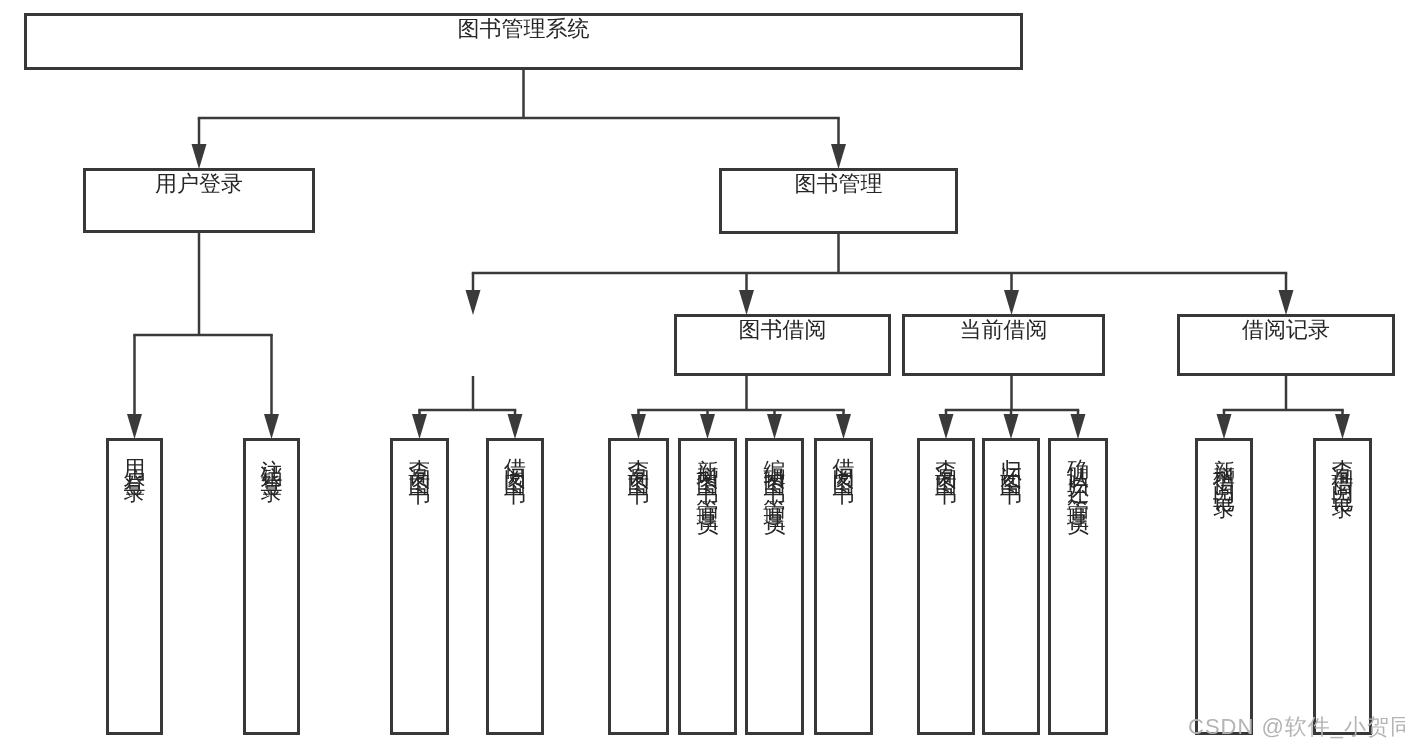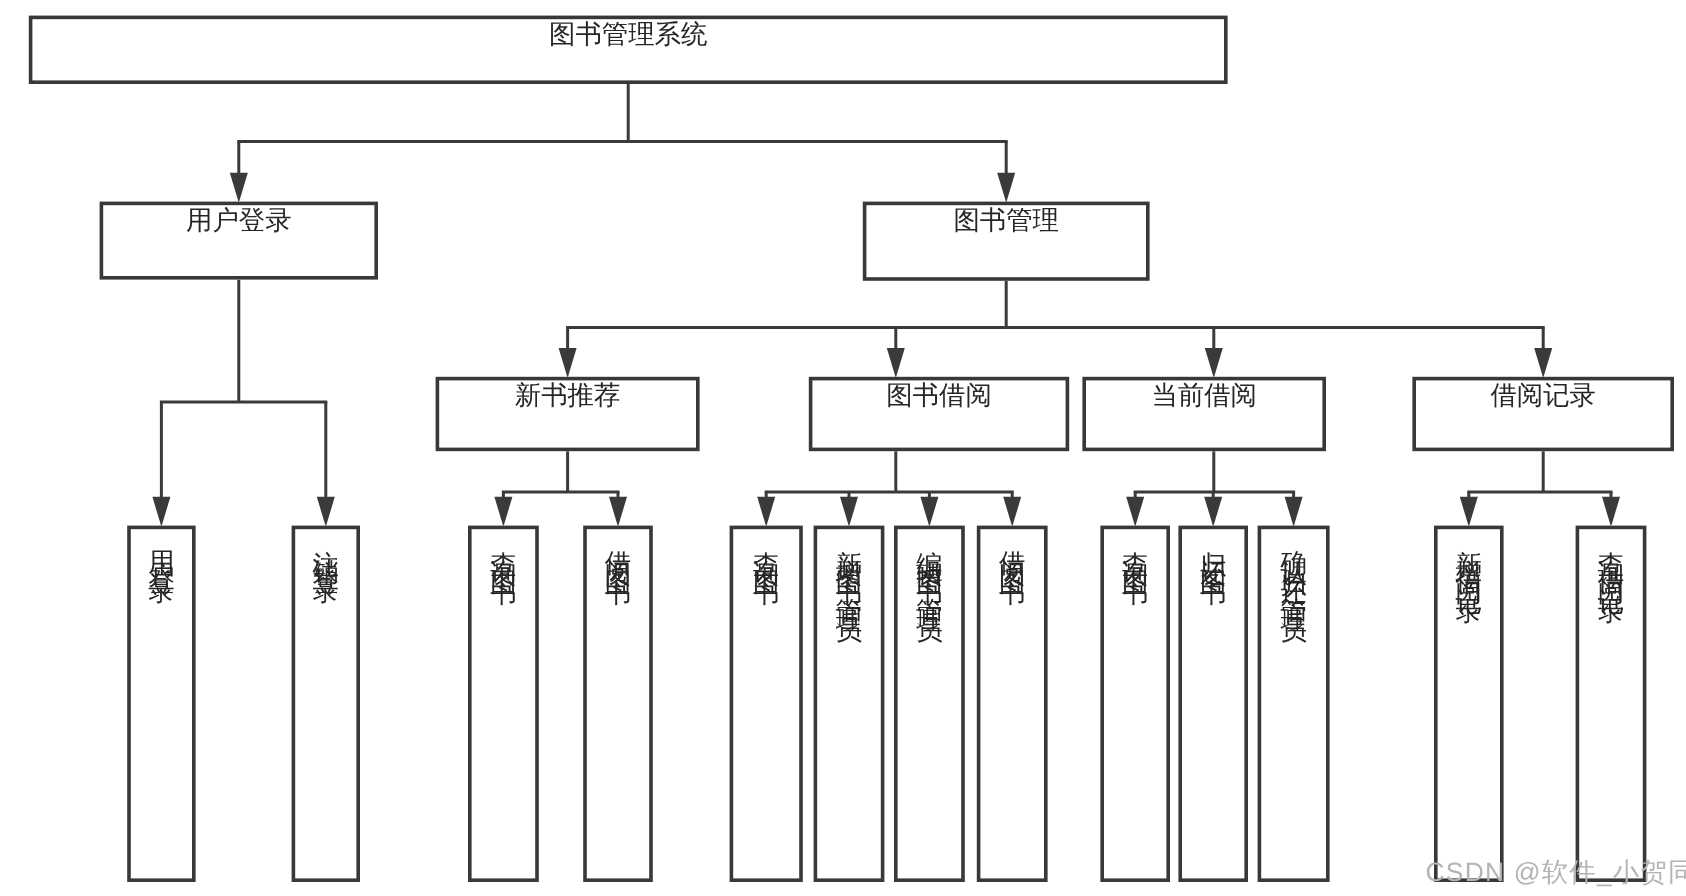--- a/index.html
+++ b/index.html
@@ -118,23 +118,20 @@
   <span id="watermark">CSDN @软件_小贺同学</span>
 <div class="node" style="left: 24px; top: 13px; width: 999px; height: 57px;">
       <span class="label">图书管理系统</span>
     </div>
     <div class="node" style="left: 83px; top: 168px; width: 232px; height: 65px;">
       <span class="label">用户登录</span>
     </div>
     <div class="node" style="left: 719px; top: 168px; width: 239px; height: 66px;">
       <span class="label">图书管理</span>
     </div>
-    <div class="node" style="left: 363px; top: 314px; width: 220px; height: 62px;">
-      <span class="label">新书推荐</span>
-    </div>
     <div class="node" style="left: 674px; top: 314px; width: 217px; height: 62px;">
       <span class="label">图书借阅</span>
     </div>
     <div class="node" style="left: 902px; top: 314px; width: 203px; height: 62px;">
       <span class="label">当前借阅</span>
     </div>
     <div class="node" style="left: 1177px; top: 314px; width: 218px; height: 62px;">
       <span class="label">借阅记录</span>
     </div>
     <div class="node vertical" style="left: 106px; top: 438px; width: 57px; height: 297px;">

